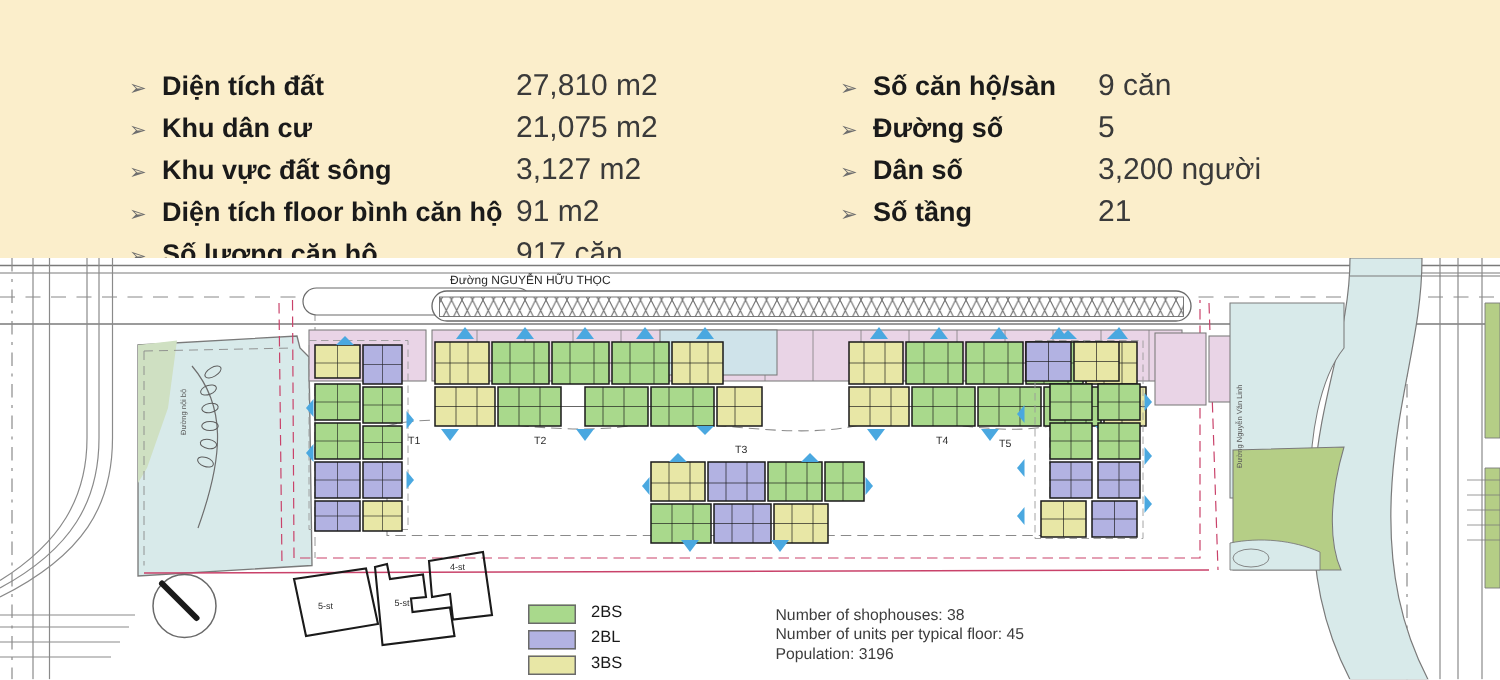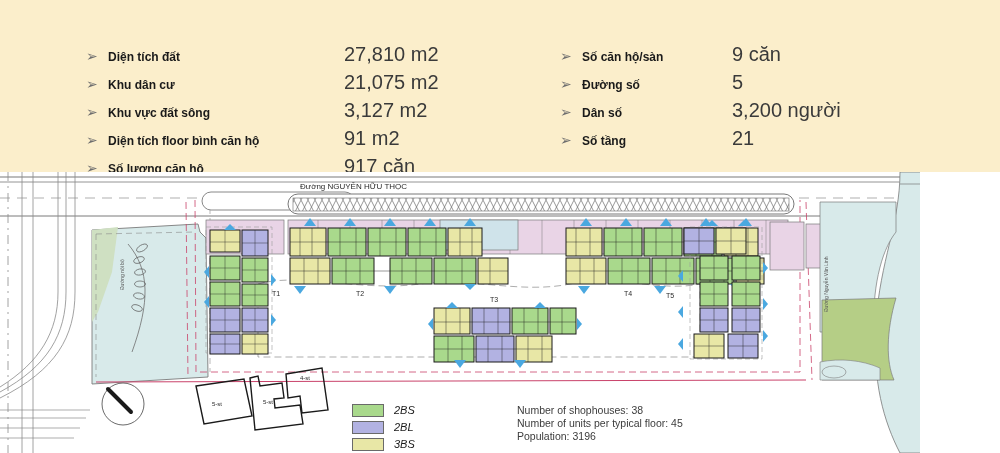--- a/index.html
+++ b/index.html
@@ -22,41 +22,41 @@
   .spec-row{
     display:flex;align-items:baseline;
     height:28px;
   }
   .bullet{
     width:22px;flex:0 0 22px;
     color:#6e6e6e;font-size:14px;line-height:28px;
     font-family:"DejaVu Sans",sans-serif;
   }
   .spec-label{
-    font-weight:bold;font-size:12px;color:#1a1a1a;
+    font-weight:bold;font-size:18px;color:#1a1a1a;
     line-height:28px;white-space:nowrap;margin-top:19px;
   }
   .spec-col.left .spec-label{width:236px;flex:0 0 236px;}
   .spec-col.right .spec-label{width:150px;flex:0 0 150px;}
   .spec-value{
     font-size:20px;color:#3a3a3a;line-height:28px;white-space:nowrap;
   }
 
   
   .plan{
-    position:absolute;left:0;top:172px;width:920px;height:281px;
+    position:absolute;left:0;top:172px;width:1000px;height:281px;
     background:#ffffff;overflow:hidden;
   }
   .plan svg{position:absolute;left:0;top:0;}
 
   
   .legend{
     position:absolute;left:352px;top:403px;
   }
-  .legend-row{display:flex;align-items:center;height:14px;margin-bottom:3px;font-style:italic;}
+  .legend-row{display:flex;align-items:flex-start;height:14px;margin-bottom:3px;}
   .swatch{
     width:30px;height:11px;border:1px solid #6a6a6a;flex:0 0 30px;
   }
   .legend-label{
     margin-left:10px;font-size:11px;color:#1a1a1a;line-height:11px;
     white-space:nowrap;
   }
 
   
   .stats{

